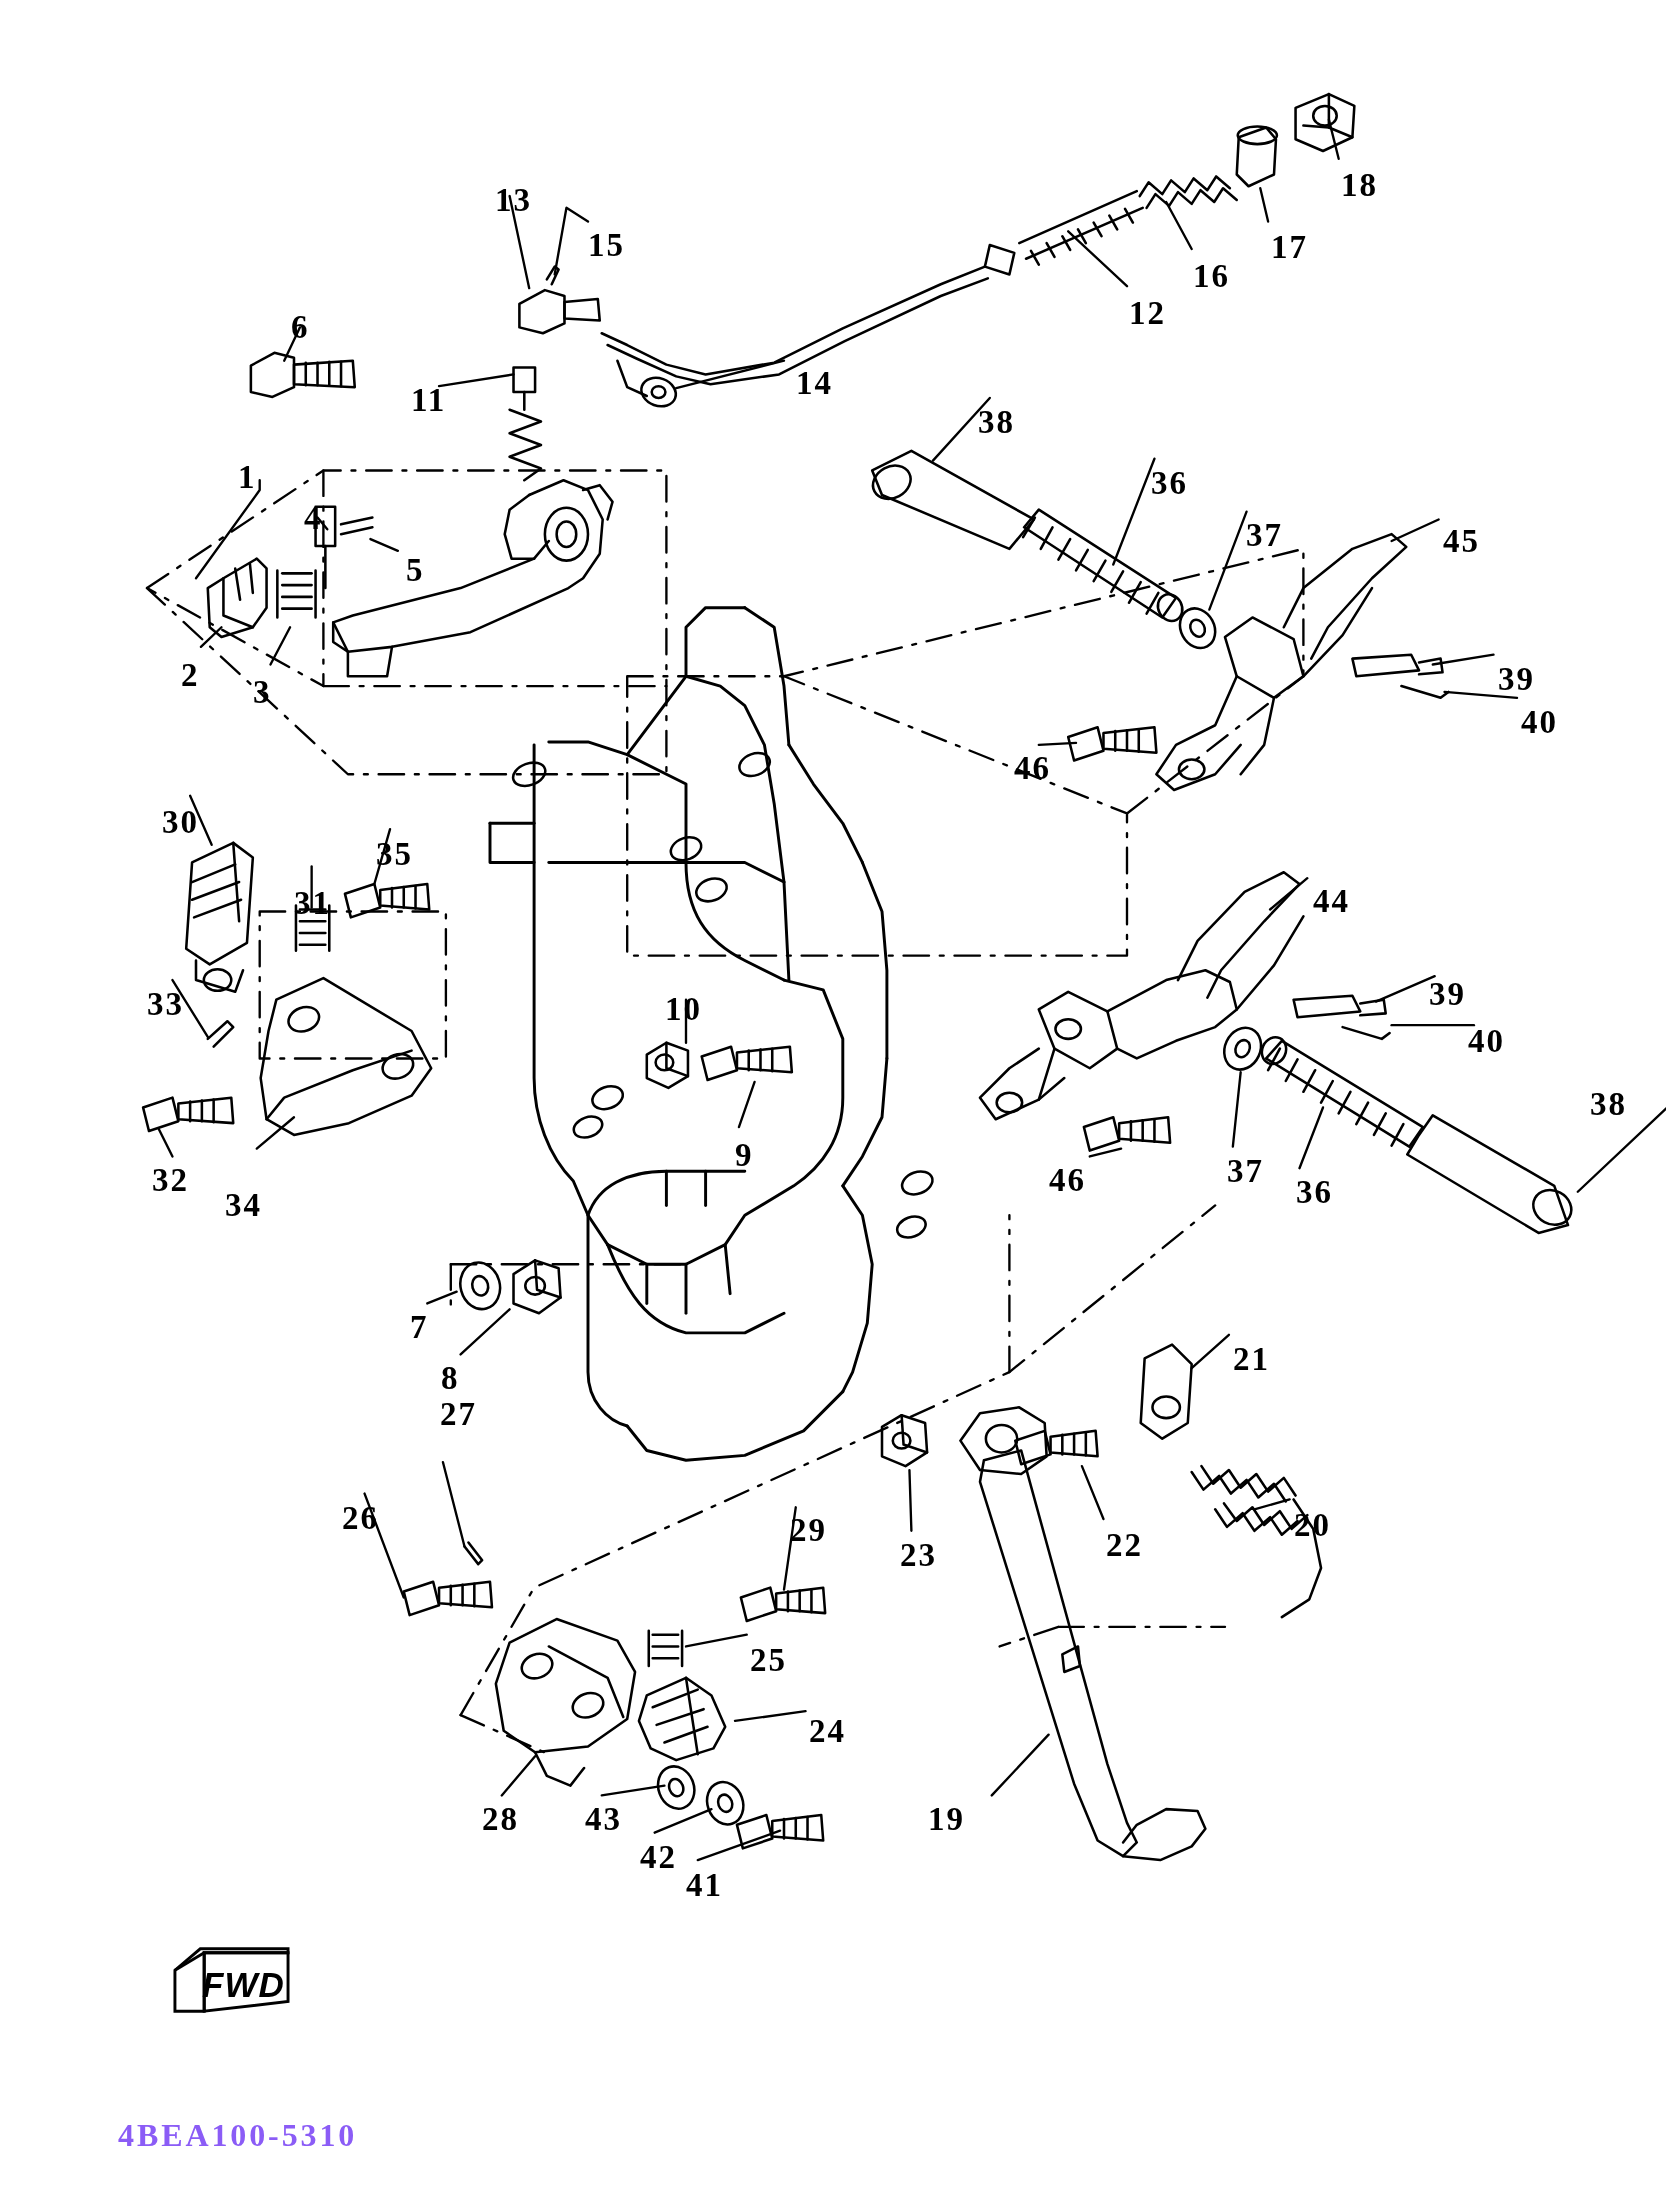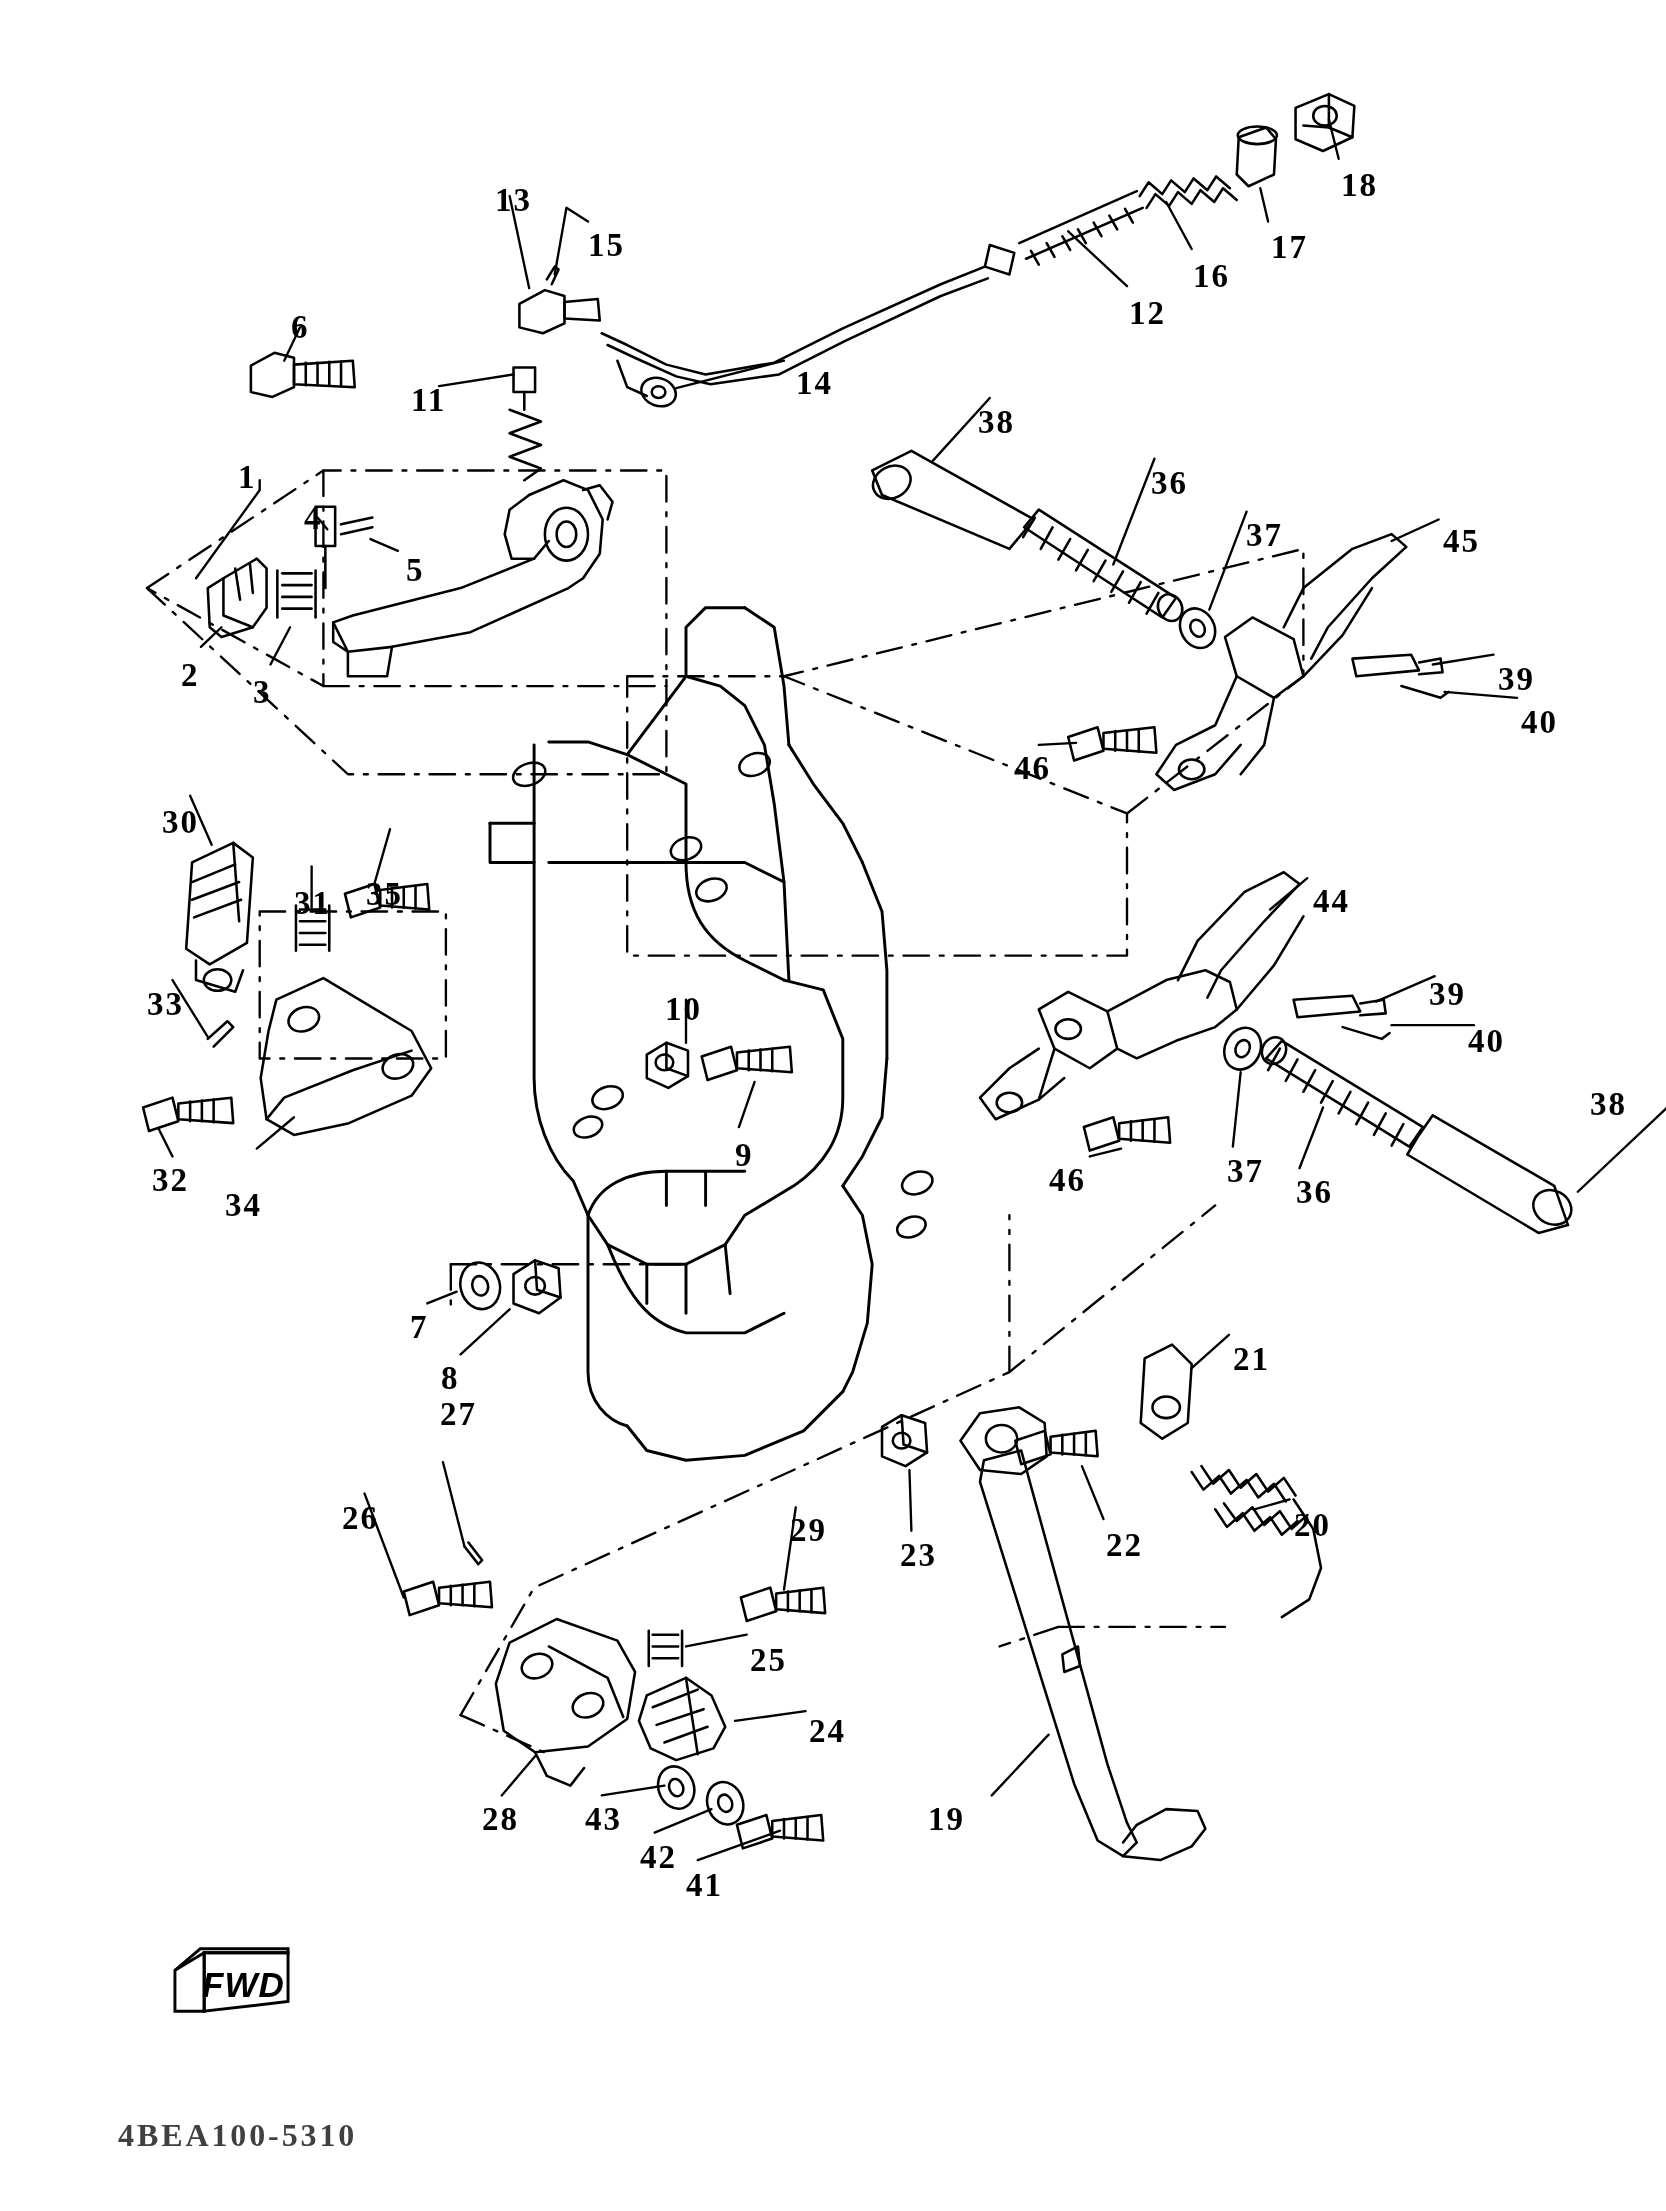--- a/index.html
+++ b/index.html
@@ -31,21 +31,21 @@
     top: 0;
   }
   .partnum {
     position: absolute;
     left: 118px;
     top: 2117px;
     font-family: "Liberation Serif", serif;
     font-size: 32px;
     font-weight: 700;
     letter-spacing: 2.9px;
-    color: #404040;
+    color: #8b5cf6;
     white-space: nowrap;
   }
   .fwd-badge {
     position: absolute;
     left: 165px;
     top: 1941px;
     width: 132px;
     height: 78px;
   }
   .fwd-badge .fwd-text {
@@ -475,21 +475,21 @@
   <div class="callout" style="left:750px;  top:1644px;">25</div>
   <div class="callout" style="left:342px;  top:1502px;">26</div>
   <div class="callout" style="left:440px;  top:1398px;">27</div>
   <div class="callout" style="left:482px;  top:1803px;">28</div>
   <div class="callout" style="left:790px;  top:1514px;">29</div>
   <div class="callout" style="left:162px;  top:806px;">30</div>
   <div class="callout" style="left:294px;  top:872px;margin-top:15px;">31</div>
   <div class="callout" style="left:152px;  top:1164px;">32</div>
   <div class="callout" style="left:147px;  top:988px;">33</div>
   <div class="callout" style="left:225px;  top:1157px;margin-top:32px;">34</div>
-  <div class="callout" style="left:366px;  top:838px;margin-top:40px;">35</div>
+  <div class="callout" style="left:376px;  top:838px;">35</div>
   <div class="callout" style="left:1151px; top:467px;">36</div>
   <div class="callout" style="left:1246px; top:519px;">37</div>
   <div class="callout" style="left:978px;  top:406px;">38</div>
   <div class="callout" style="left:1498px; top:663px;">39</div>
   <div class="callout" style="left:1521px; top:706px;">40</div>
   <div class="callout" style="left:686px;  top:1869px;">41</div>
   <div class="callout" style="left:640px;  top:1841px;">42</div>
   <div class="callout" style="left:585px;  top:1803px;">43</div>
   <div class="callout" style="left:1313px; top:885px;">44</div>
   <div class="callout" style="left:1443px; top:525px;">45</div>

